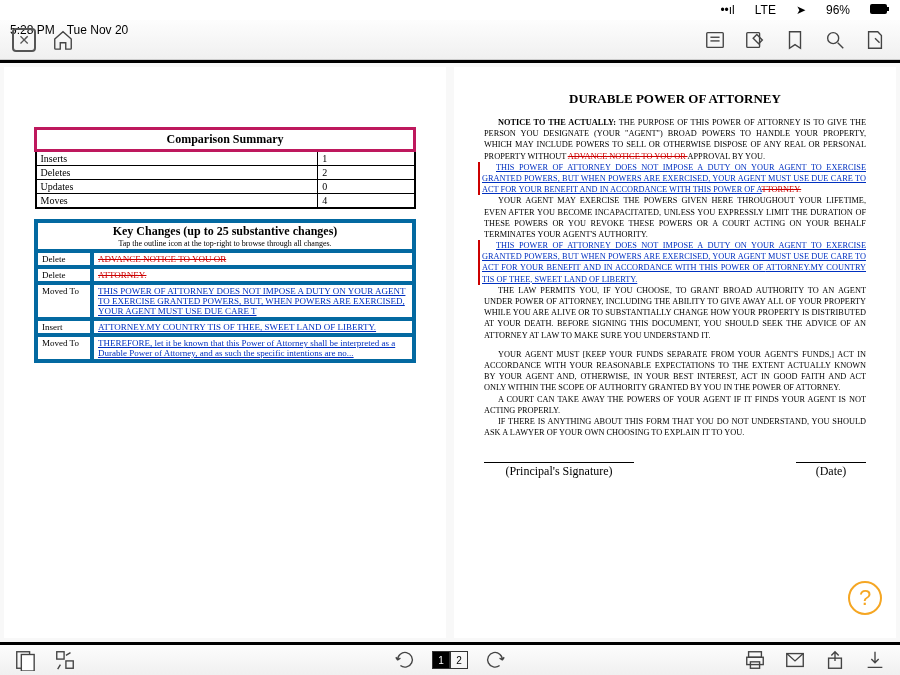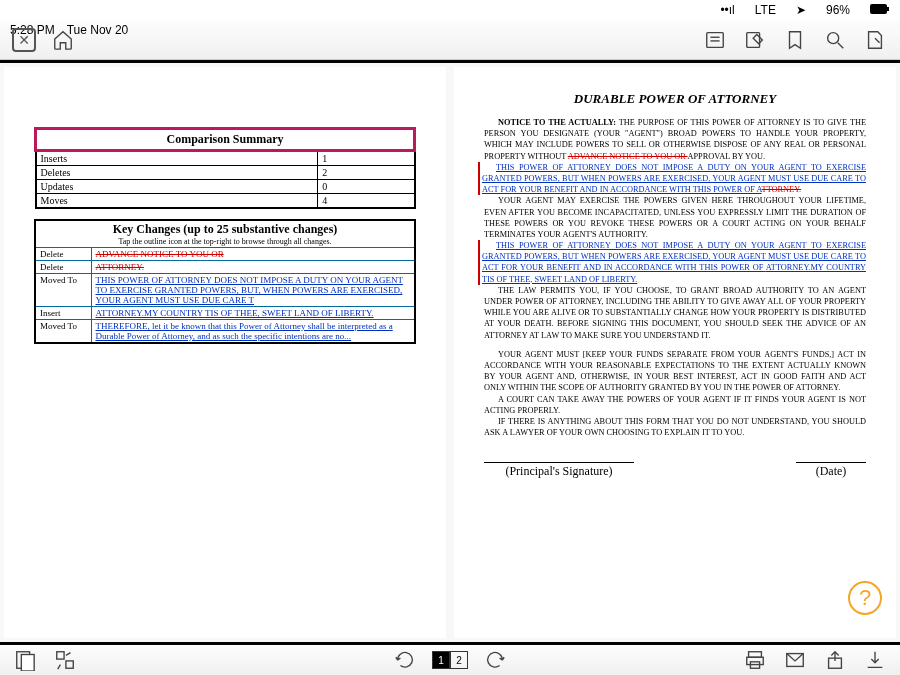--- a/index.html
+++ b/index.html
@@ -16,25 +16,25 @@
   .page { flex: 1; background: #fff; margin: 4px; position: relative; overflow: hidden; font-family: "Times New Roman", serif; }
   .page-left { padding: 60px 30px 20px 30px; }
   .page-right { padding: 24px 30px 20px 30px; }
   .cs-table { border: 2px solid #000; width: 100%; border-collapse: collapse; font-size: 10px; }
   .cs-table th { font-size: 12px; font-weight: bold; border: 3px solid #be185d; padding: 2px 4px; }
   .cs-table td { border: 1px solid #000; padding: 1px 4px; }
   .kc-box { border: 2px solid #000; width: 100%; border-collapse: collapse; margin-top: 10px; font-size: 9px; }
   .kc-head { text-align: center; padding: 2px; }
   .kc-head .kc-title { font-size: 12px; font-weight: bold; }
   .kc-head .kc-sub { font-size: 8px; }
-  .kc-box td { border: 1px solid #0369a1; padding: 1px 4px; vertical-align: top; }
+  .kc-box td { border: 4px solid #0369a1; padding: 1px 4px; vertical-align: top; }
   .kc-label { width: 56px; font-size: 9px; }
   .strike-red { color: #c00; text-decoration: line-through; }
   .blue-u { color: #0030c0; text-decoration: underline; }
-  .doc-title { text-align: center; font-size: 13px; font-weight: bold; margin-bottom: 10px; font-style: italic; }
+  .doc-title { text-align: center; font-size: 13px; font-weight: bold; margin-bottom: 10px; }
   .doc-body { font-size: 8.3px; text-align: justify; line-height: 1.35; }
   .doc-body p { margin-bottom: 0px; text-indent: 14px; }
   .redbar { border-left: 2px solid #c00; padding-left: 2px; margin-left: -6px; }
   .sig-row { display: flex; justify-content: space-between; margin-top: 24px; font-size: 12px; }
   .sig-box { text-align: center; }
   .sig-line { border-top: 1px solid #000; width: 150px; margin-bottom: 1px; }
   .sig-line.short { width: 70px; }
   .bottom-bar { position: absolute; bottom: 0; left: 0; right: 0; height: 30px; background: linear-gradient(#fdfdfd,#f0f0f0); display: flex; align-items: center; justify-content: space-between; padding: 0 12px; }
   .bb-left, .bb-right, .bb-center { display: flex; gap: 14px; align-items: center; }
   .bb-center { position: absolute; left: 50%; transform: translateX(-50%); }

